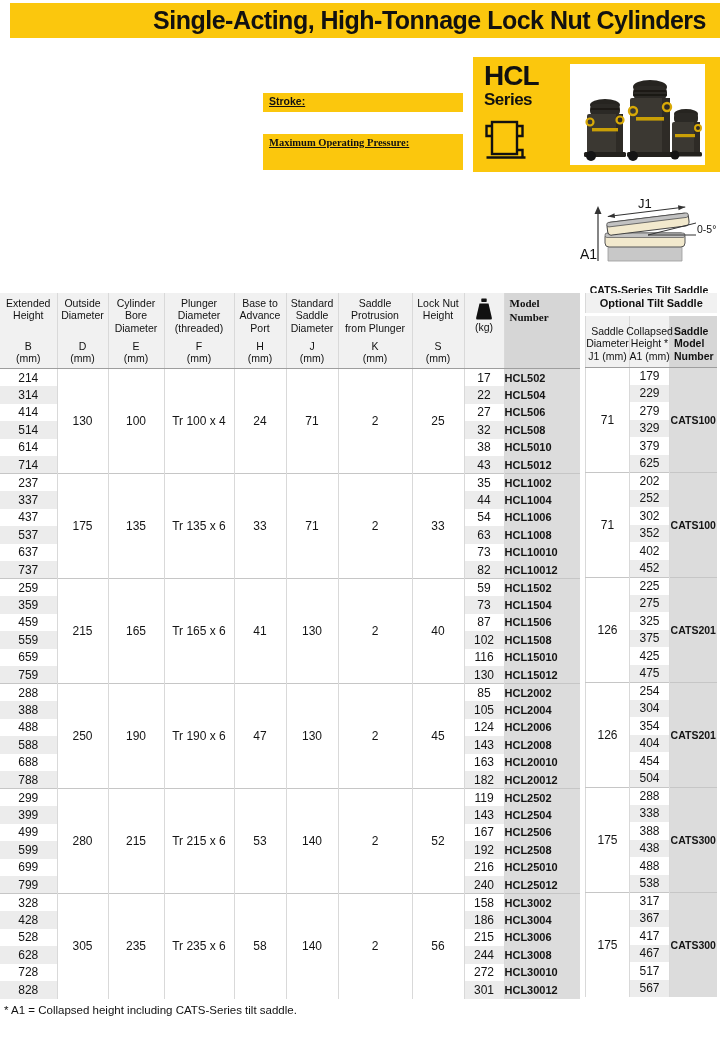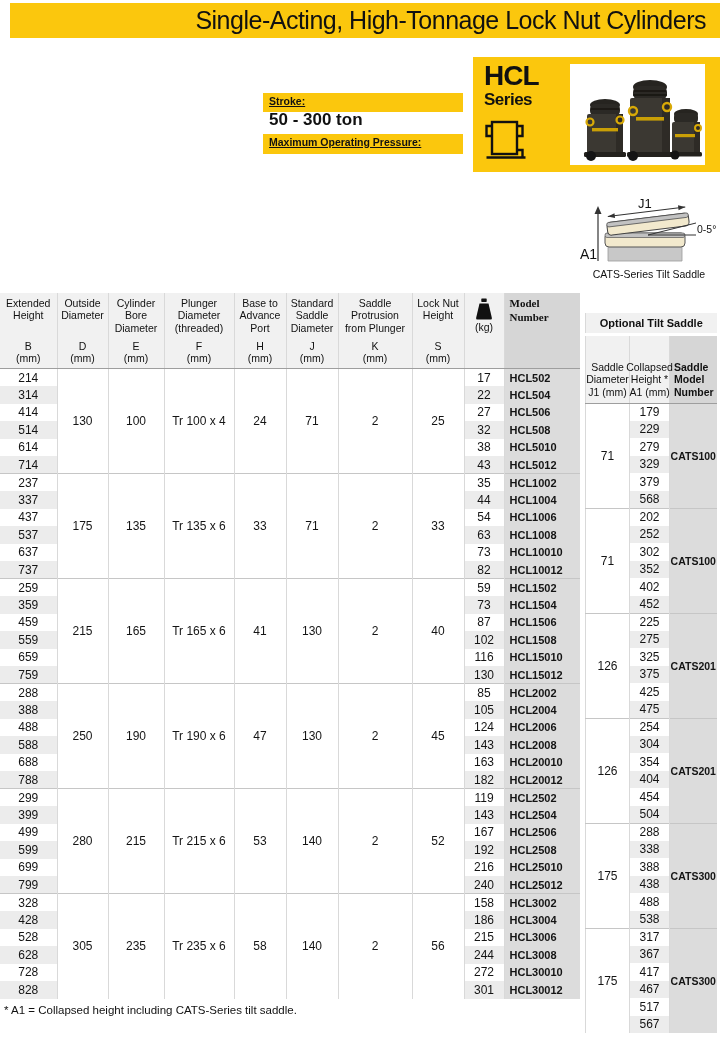--- a/index.html
+++ b/index.html
@@ -15,37 +15,37 @@
   html,body{margin:0;padding:0;}
   body{
     width:720px;height:1038px;position:relative;background:#fff;
     font-family:"Liberation Sans",sans-serif;color:#111;overflow:hidden;
   }
   
   .title-bar{
     position:absolute;left:10px;top:3px;right:0;height:35px;background:var(--yellow);
     display:flex;align-items:center;justify-content:flex-end;padding-right:14px;box-sizing:border-box;
   }
-  .title-bar span{font-size:25px;font-weight:normal;letter-spacing:-0.5px;white-space:nowrap;}
+  .title-bar span{font-size:25px;font-weight:bold;letter-spacing:-0.5px;white-space:nowrap;}
   
   .spec-box{position:absolute;left:263px;width:200px;background:var(--yellow);box-sizing:border-box;}
   .spec-1{top:51px;height:16px;margin-top:44px;}
   .spec-2{top:93px;height:19px;}
-  .spec-3{top:134px;height:20px;}
+  .spec-3{top:134px;height:36px;font-family:Liberation Serif, serif;}
   .spec-label{font-size:10.5px;font-weight:bold;text-decoration:underline;padding:3px 0 0 6px;line-height:1.1;}
   .spec-value{font-size:17px;font-weight:bold;padding:1px 0 0 6px;line-height:1;}
   
   .series-box{position:absolute;left:473px;top:57px;width:251px;height:115px;background:var(--yellow);}
   .series-name{position:absolute;left:11px;top:5px;font-size:28px;font-weight:bold;line-height:1;letter-spacing:-1px;}
   .series-sub{position:absolute;left:11px;top:33px;font-size:17px;font-weight:bold;letter-spacing:-0.5px;}
   .series-icon{position:absolute;left:10px;top:62px;}
   .photo{position:absolute;left:97px;top:7px;width:135px;height:101px;background:#fff;}
   
   .saddle-fig{position:absolute;left:578px;top:198px;width:142px;}
-  .saddle-caption{font-size:10.5px;font-weight:normal;text-align:center;margin-top:0;white-space:nowrap;}
+  .saddle-caption{font-size:10.5px;font-weight:bold;text-align:center;margin-top:16px;white-space:nowrap;}
   
   table{border-collapse:collapse;table-layout:fixed;position:absolute;}
   .main-table{left:0;top:293px;width:580px;}
   .tilt-table{left:585px;top:293px;width:131px;}
   th,td{padding:0;}
   tbody tr{height:17.5px;}
   td{font-size:12px;text-align:center;color:#141414;}
   
   .main-table thead tr{height:75px;}
   th{background:var(--hdr-bg);border-right:1px solid var(--grid);border-bottom:1px solid var(--grid-dark);vertical-align:top;font-weight:normal;}
@@ -55,47 +55,46 @@
   .hname{font-size:10.5px;line-height:1.18;}
   .hletter{margin-top:auto;font-size:10.5px;line-height:1.2;}
   .hunit{font-size:10.5px;line-height:1.2;}
   .hwrap.kg svg{margin-top:1px;}
   .hwrap.model{align-items:flex-start;padding-left:5px;font-family:Liberation Serif, serif;}
   .hmodel{font-weight:bold;font-size:11px;text-align:left;line-height:1.25;}
   
   .tilt-title-row{height:21px;}
   .tilt-title{border-bottom:3px solid #fff;font-weight:bold;font-size:11px;text-align:center;vertical-align:middle;border-right:none;}
   .tilt-sub-row{height:51px;}
-  .twrap{display:flex;flex-direction:column;justify-content:flex-end;align-items:center;height:67px;box-sizing:border-box;
+  .twrap{display:flex;flex-direction:column;justify-content:flex-end;align-items:center;height:51px;box-sizing:border-box;
     padding-bottom:4px;white-space:pre-line;font-size:10.5px;line-height:1.2;text-align:center;}
   .twrap.bold{font-weight:bold;align-items:flex-start;text-align:left;padding-left:4px;font-size:10.5px;}
   th.cats-h{background:var(--hdr-dark);}
-  .tilt-table{border-left:1px solid var(--grid);margin-top:20px;}
+  .tilt-table{border-left:1px solid var(--grid);}
   
   .c-b,.c-merge,.c-kg{border-right:1px solid var(--grid);}
   .c-b.alt,.c-kg.alt,.c-a1.alt{background:var(--alt-bg);}
-  .c-model{background:var(--model-bg);text-align:left;padding-left:5px;font-weight:bold;font-size:11px;}
+  .c-model{background:var(--model-bg);text-align:left;font-weight:bold;font-size:11px;}
   .c-j1{border-right:1px solid var(--grid);}
   .c-a1{border-right:1px solid var(--grid);}
   .c-cats{background:var(--model-bg);font-weight:bold;font-size:10.5px;}
   tbody tr:first-child td{border-top:1px solid var(--group-line);}
   table tbody:first-of-type tr:first-child td{border-top:none;}
   
   .footnote{position:absolute;left:4px;top:1004px;font-size:11.5px;}
 </style>
 </head>
 <body>
 
 <div class="title-bar">
   <span>Single-Acting, High-Tonnage Lock Nut Cylinders</span>
 </div>
 
 <div class="spec-box spec-1">
   <div class="spec-label">Capacity:</div>
-  <div class="spec-value">50 - 300 ton</div>
 </div>
 <div class="spec-box spec-2">
   <div class="spec-label">Stroke:</div>
 </div>
 <div class="spec-box spec-3">
   <div class="spec-label">Maximum Operating Pressure:</div>
 </div>
 
 <div class="series-box">
   <div class="series-name">HCL</div>
@@ -538,21 +537,21 @@
       <tr>
         <td class="c-a1">279</td>
       </tr>
       <tr>
         <td class="c-a1 alt">329</td>
       </tr>
       <tr>
         <td class="c-a1">379</td>
       </tr>
       <tr>
-        <td class="c-a1 alt">568</td>
+        <td class="c-a1 alt">625</td>
       </tr>
     </tbody>
     <tbody>
       <tr>
         <td class="c-j1" rowspan="6">71</td>
         <td class="c-a1">202</td>
         <td class="c-cats" rowspan="6">CATS100</td>
       </tr>
       <tr>
         <td class="c-a1 alt">252</td>

